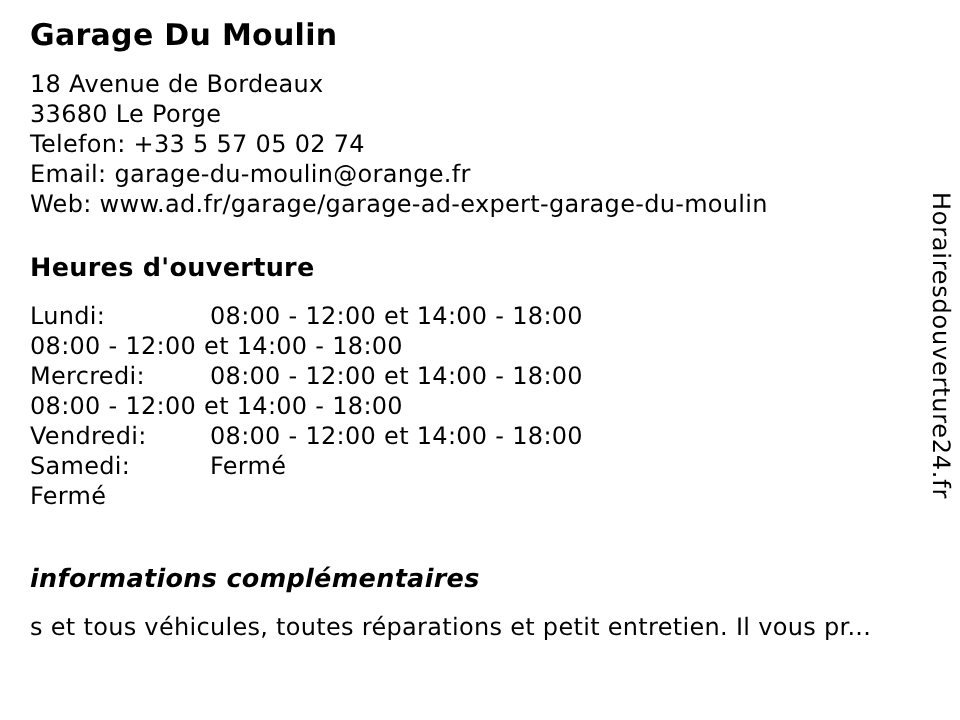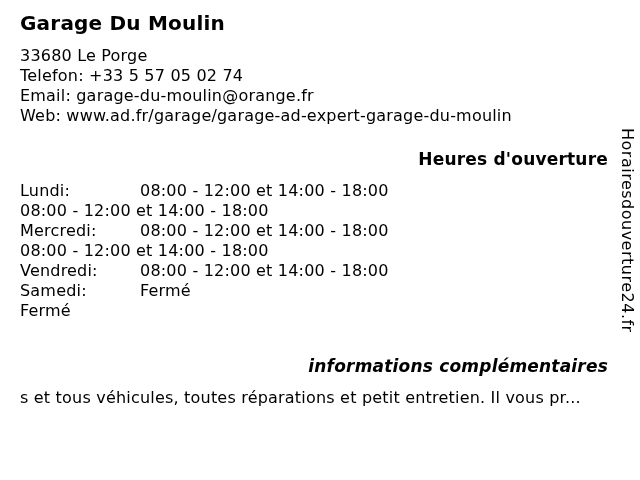--- a/index.html
+++ b/index.html
@@ -28,21 +28,20 @@
   .contact-block {
     margin-top: 12px;
     font-size: 16px;
     line-height: 20px;
   }
   .section-heading {
     font-size: 17px;
     line-height: 20px;
     font-weight: bold;
     margin: 0;
-    text-align: right;
   }
   .hours-heading {
     margin-top: 23px;
   }
   .hours-table {
     margin-top: 12px;
     font-size: 16px;
     line-height: 20px;
   }
   .hours-row {
@@ -74,20 +73,21 @@
   }
 </style>
 </head>
 <body>
 
 <div class="content">
 
   <h1 class="page-title">Garage Du Moulin</h1>
 
   <div class="contact-block">
+    <div>18 Avenue de Bordeaux</div>
     <div>33680 Le Porge</div>
     <div>Telefon: +33 5 57 05 02 74</div>
     <div>Email: garage-du-moulin@orange.fr</div>
     <div>Web: www.ad.fr/garage/garage-ad-expert-garage-du-moulin</div>
   </div>
 
   <h2 class="section-heading hours-heading">Heures d'ouverture</h2>
 
   <div class="hours-table">
     <div class="hours-row">

